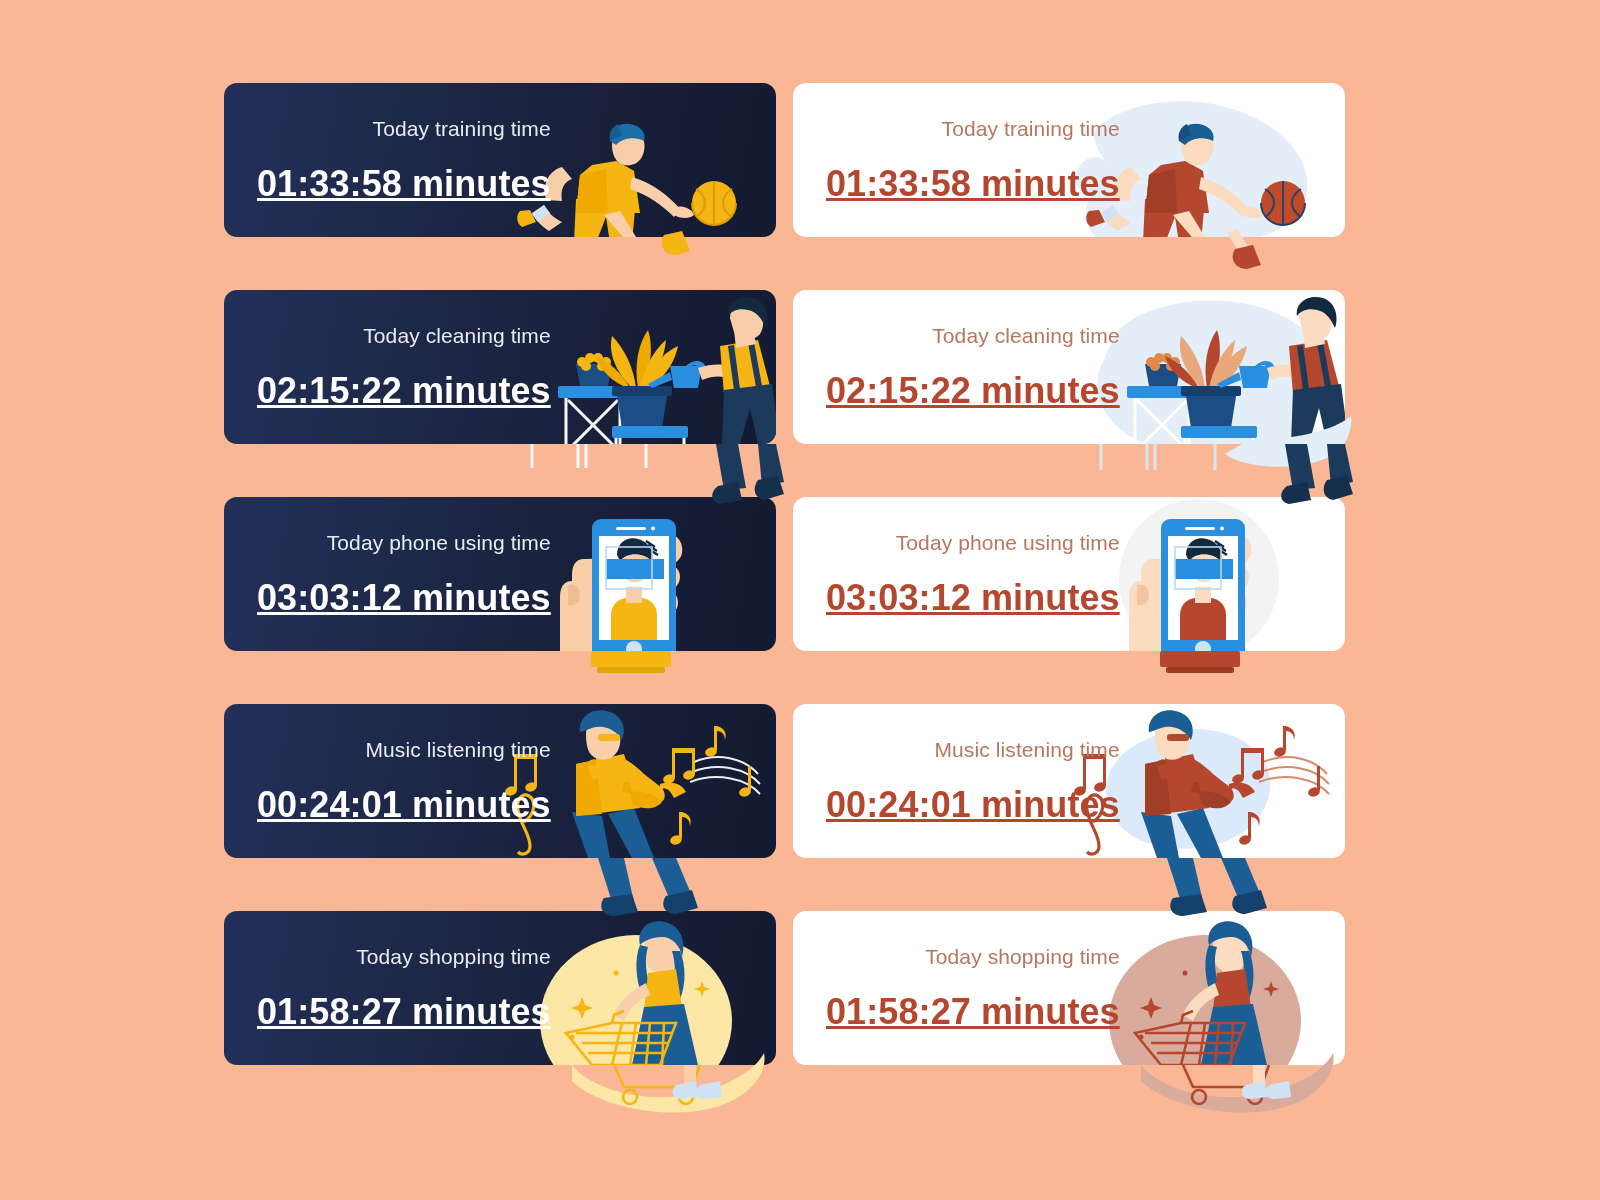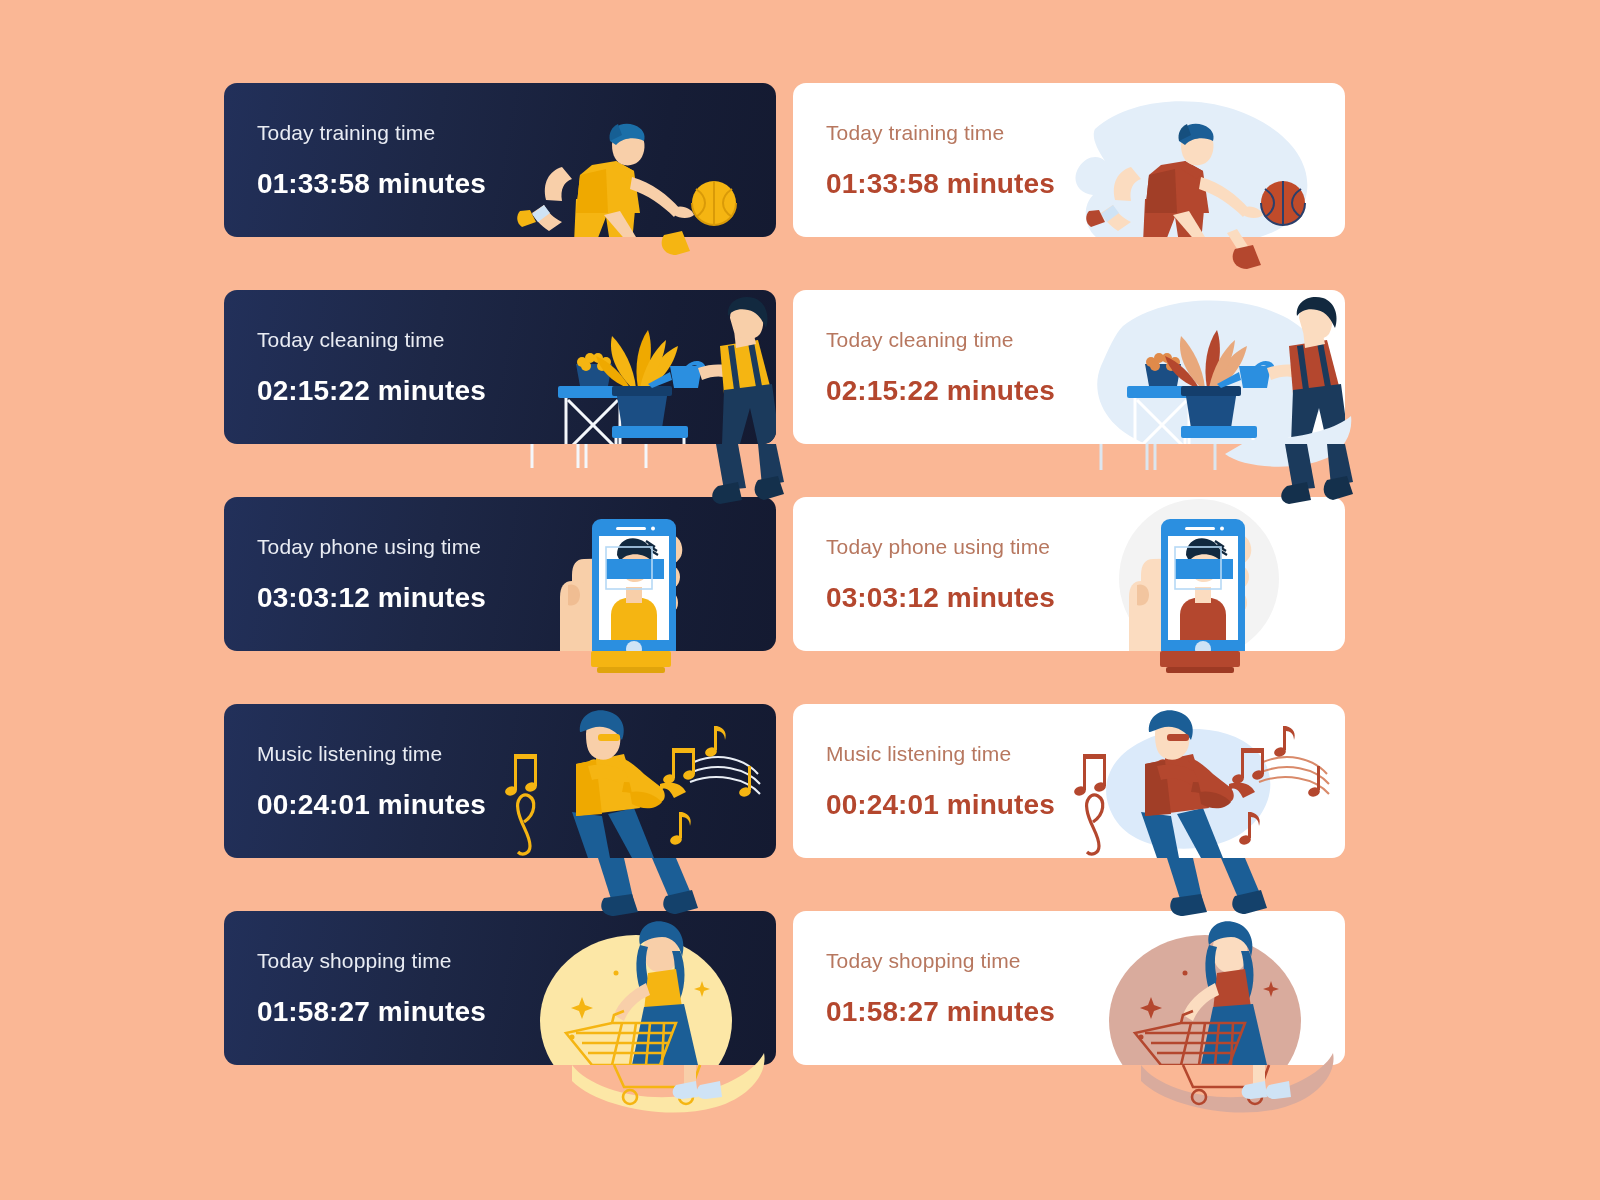--- a/index.html
+++ b/index.html
@@ -10,20 +10,21 @@
     width: 1600px;
     height: 1200px;
     background: #fab795;
     font-family: "Liberation Sans", sans-serif;
     overflow: hidden;
   }
   .board {
     position: relative;
     width: 1600px;
     height: 1004px;
+    text-align: right;
   }
 
   
   .card {
     position: absolute;
     width: 552px;
     height: 154px;
     border-radius: 13px;
     overflow: visible;
   }
@@ -47,25 +48,26 @@
     transform: translateY(-50%);
     z-index: 6;
     line-height: 1;
   }
   .lbl {
     font-size: 21px;
     letter-spacing: 0.1px;
     white-space: nowrap;
   }
   .val {
-    font-size: 28px;
+    font-size: 36px;
     font-weight: bold;
     letter-spacing: 0.1px;
     margin-top: 27px;
     white-space: nowrap;
+    text-decoration: underline;
   }
   .dark .lbl { color: #e9ecf3; }
   .dark .val { color: #ffffff; }
   .light .lbl { color: #b7775f; }
   .light .val { color: #b4472e; }
 
   
   .art {
     position: absolute;
     right: 0;

